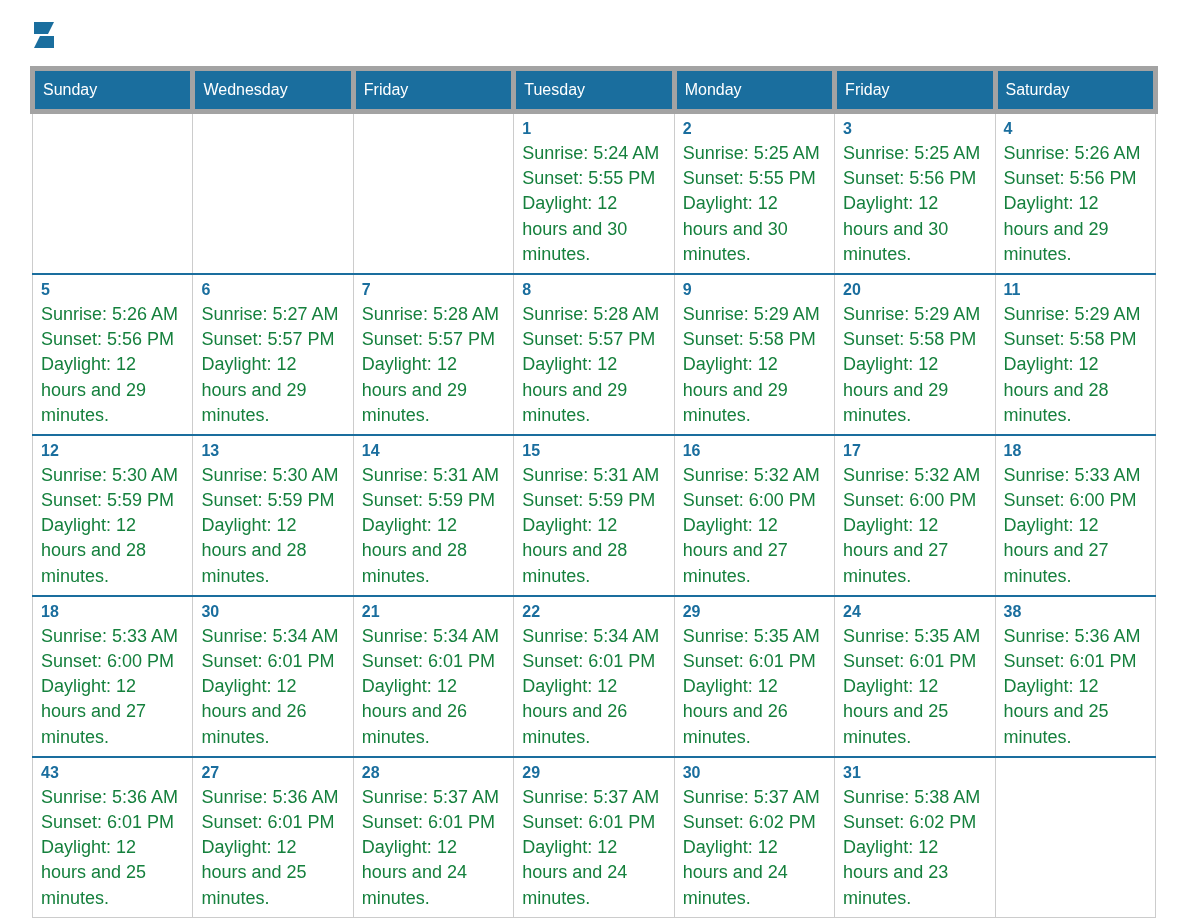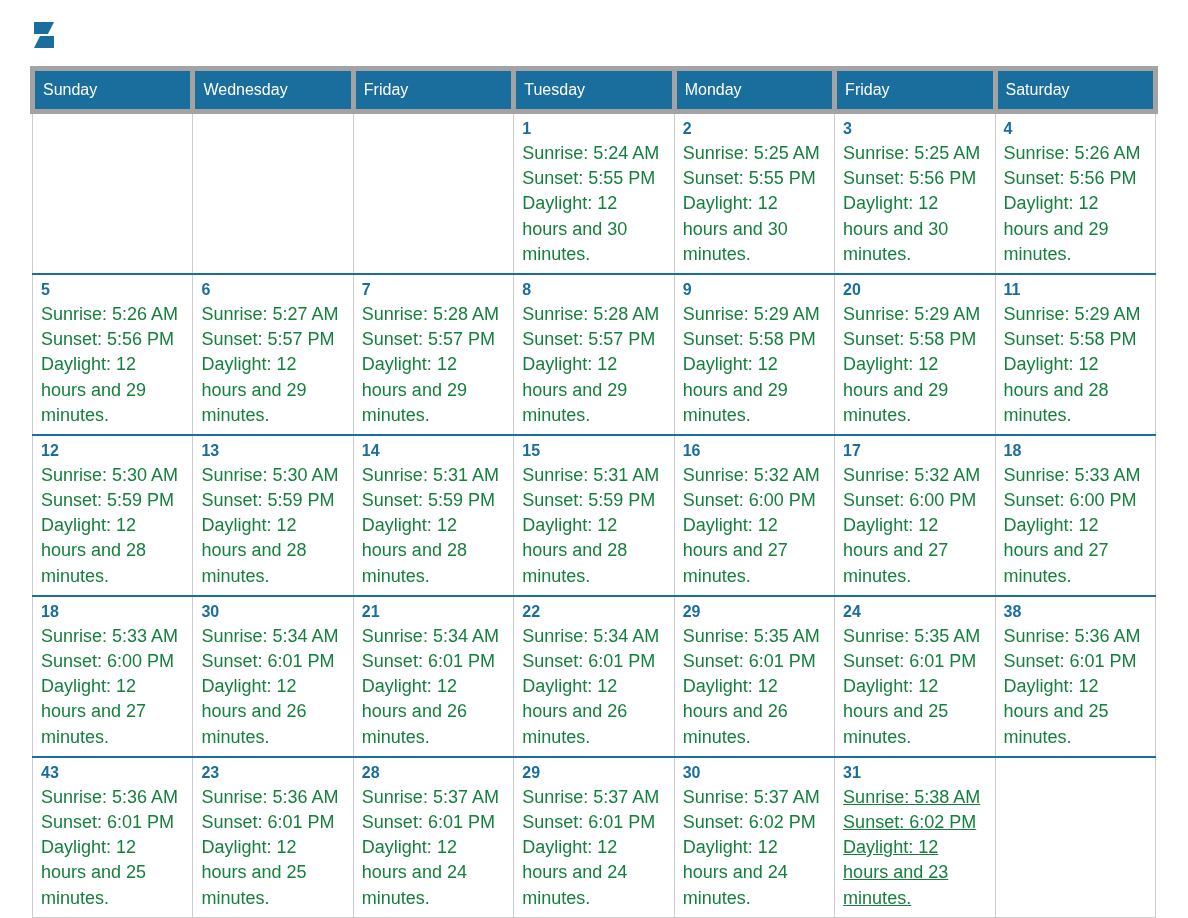--- a/index.html
+++ b/index.html
@@ -291,21 +291,21 @@
         </td>
       </tr>
       <tr>
         <td>
           <span class="day-number">43</span>
           <div class="day-info" style="white-space: pre-line;">Sunrise: 5:36 AM
 Sunset: 6:01 PM
 Daylight: 12 hours and 25 minutes.</div>
         </td>
         <td>
-          <span class="day-number">23</span>
+          <span class="day-number">27</span>
           <div class="day-info" style="white-space: pre-line;">Sunrise: 5:36 AM
 Sunset: 6:01 PM
 Daylight: 12 hours and 25 minutes.</div>
         </td>
         <td>
           <span class="day-number">28</span>
           <div class="day-info" style="white-space: pre-line;">Sunrise: 5:37 AM
 Sunset: 6:01 PM
 Daylight: 12 hours and 24 minutes.</div>
         </td>
@@ -316,20 +316,20 @@
 Daylight: 12 hours and 24 minutes.</div>
         </td>
         <td>
           <span class="day-number">30</span>
           <div class="day-info" style="white-space: pre-line;">Sunrise: 5:37 AM
 Sunset: 6:02 PM
 Daylight: 12 hours and 24 minutes.</div>
         </td>
         <td>
           <span class="day-number">31</span>
-          <div class="day-info" style="white-space: pre-line; text-decoration: underline;">Sunrise: 5:38 AM
+          <div class="day-info" style="white-space: pre-line;">Sunrise: 5:38 AM
 Sunset: 6:02 PM
 Daylight: 12 hours and 23 minutes.</div>
         </td>
         <td class="empty-cell"></td>
       </tr>
     </tbody>
 </table>
 
 </body></html>

